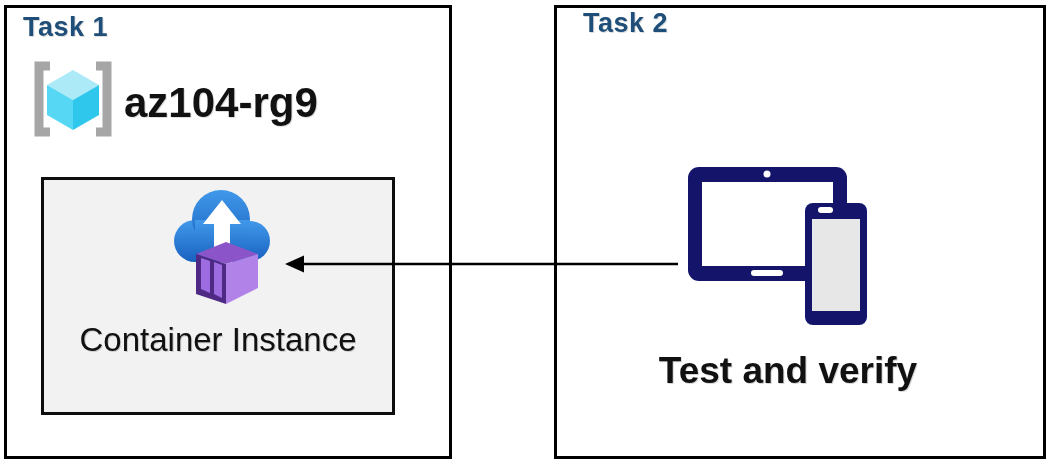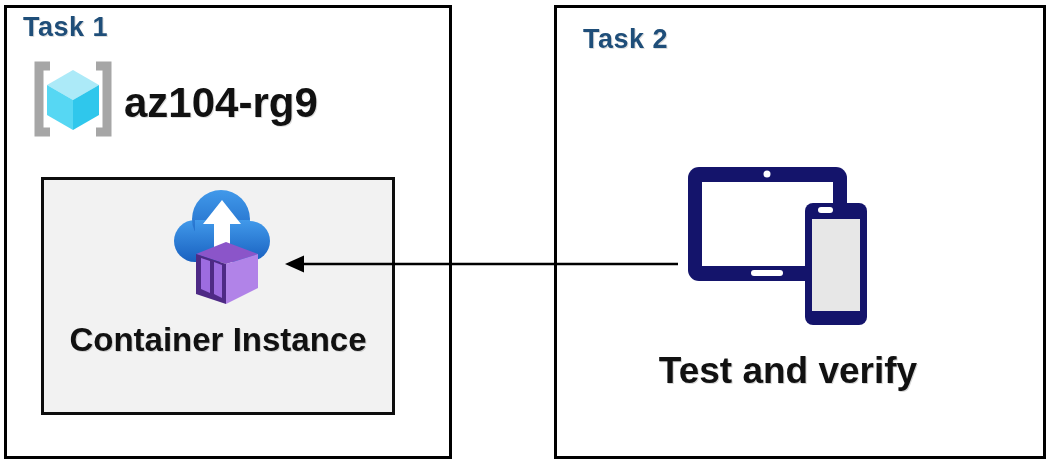--- a/index.html
+++ b/index.html
@@ -11,33 +11,33 @@
     position:absolute;top:5px;height:454px;box-sizing:border-box;
     border:3px solid var(--box_border,#000);background:#fff;
   }
   .task-box.t1{left:4px;width:448px;}
   .task-box.t2{left:554px;width:492px;}
   .task-title{
     position:absolute;font-size:27px;font-weight:bold;color:var(--title_blue,#1F4E79);
     letter-spacing:0.5px;text-shadow:1px 1px 0 rgba(120,120,120,0.25);white-space:nowrap;
   }
   .t1 .task-title{left:16px;top:4px;}
-  .t2 .task-title{left:26px;top:16px;text-align:center;}
+  .t2 .task-title{left:26px;top:0;text-align:center;}
   .rg-icon{position:absolute;left:22px;top:50px;}
   .rg-name{
     position:absolute;left:117px;top:71px;font-size:42px;font-weight:bold;
     color:var(--text_black,#111);text-shadow:1px 1px 0 rgba(120,120,120,0.25);white-space:nowrap;
   }
   .inner-box{
     position:absolute;left:34px;top:169px;width:354px;height:238px;box-sizing:border-box;
     background:var(--inner_box_bg,#F2F2F2);border:3px solid var(--inner_box_border,#0D0D0D);
   }
   .aci-icon{position:absolute;left:126px;top:10px;}
   .inner-label{
-    position:absolute;left:0;right:0;top:141px;text-align:center;font-size:33px;font-weight:bold;
+    position:absolute;left:0;right:0;top:141px;text-align:center;font-size:33px;font-weight:normal;
     color:var(--text_black,#111);text-shadow:1px 1px 0 rgba(120,120,120,0.3);white-space:nowrap;
   }
   .devices-icon{position:absolute;left:126px;top:157px;}
   .t2-label{
     position:absolute;left:101px;top:342px;width:260px;text-align:center;
     font-size:37px;font-weight:bold;color:var(--text_black,#111);
     text-shadow:1px 1px 0 rgba(120,120,120,0.3);white-space:nowrap;
   }
   .arrow-overlay{position:absolute;left:278px;top:248px;pointer-events:none;}
 </style>

